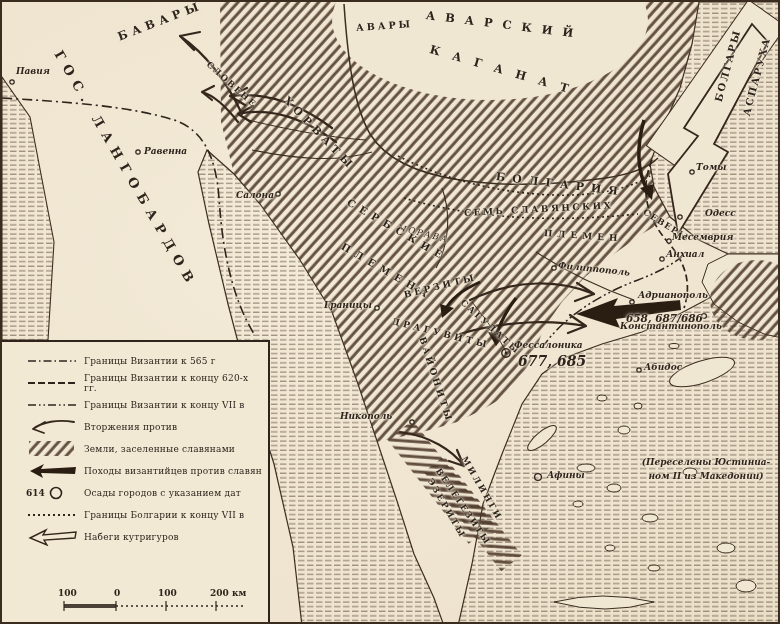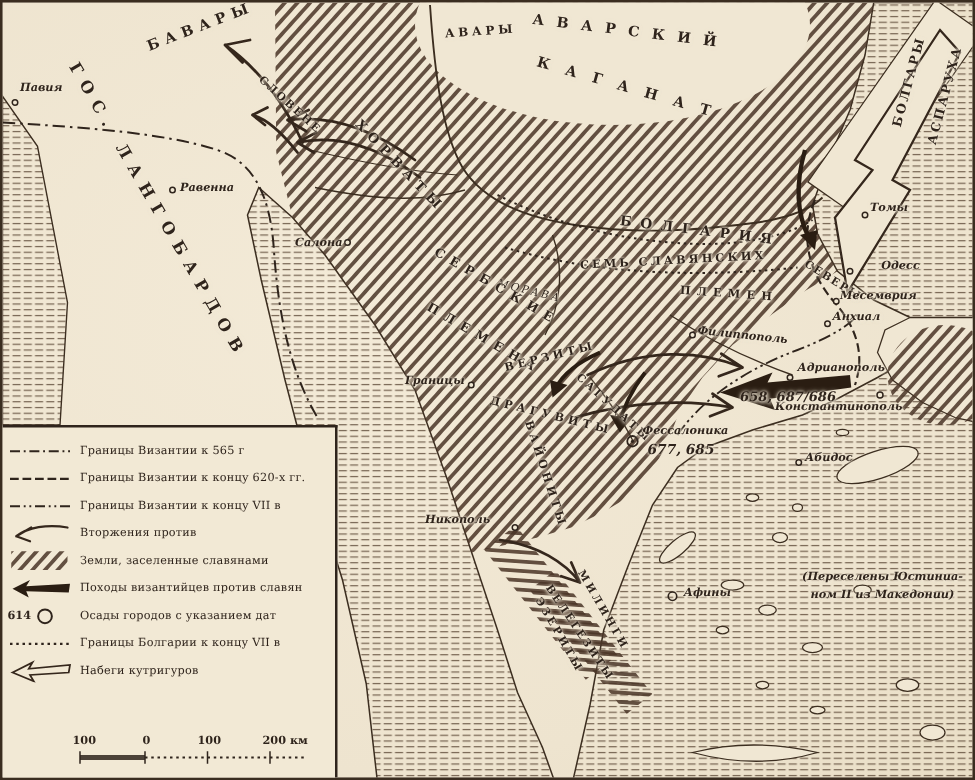--- a/index.html
+++ b/index.html
@@ -10,21 +10,21 @@
   svg.base{position:absolute;left:0;top:0;}
   .labels span{position:absolute;white-space:nowrap;transform-origin:0 50%;
     text-shadow:0 0 2px rgba(243,234,215,.95),0 0 4px rgba(243,234,215,.9),1px 1px 3px rgba(243,234,215,.9);}
   .rg{font-weight:700;}
   .ct{font-style:italic;font-size:9px;font-weight:700;}
   .rv{font-style:italic;}
   .an{font-style:italic;font-weight:700;}
   .note{white-space:pre-line !important;text-align:center;line-height:1.55;}
   .legend{position:absolute;left:0;top:338px;width:268px;height:284px;
     background:#f2e9d5;border-top:2px solid #2f241c;border-right:2px solid #2f241c;
-    padding:8px 4px 0 4px;box-sizing:border-box;}
+    padding:8px 4px 0 24px;box-sizing:border-box;}
   .lrow{display:flex;align-items:center;height:22px;}
   .lsym{width:58px;flex:0 0 58px;display:flex;align-items:center;}
   .llab{font-size:9px;letter-spacing:.2px;}
   .yr{font-size:9px;font-weight:700;margin-right:3px;}
   .scalebar{position:absolute;left:56px;top:586px;width:210px;height:30px;font-size:9px;}
   .scalebar .num{position:absolute;top:0;font-weight:700;}
 </style>
 </head>
 <body>
 
@@ -177,22 +177,22 @@
   <span class="ct" style="left:545px;top:468px;">Афины</span>
   <span class="ct" style="left:636px;top:288px;">Адрианополь</span>
   <span class="ct" style="left:618px;top:319px;">Константинополь</span>
   <span class="ct" style="left:642px;top:360px;">Абидос</span>
   <span class="ct" style="left:664px;top:247px;">Анхиал</span>
   <span class="ct" style="left:670px;top:230px;">Месемврия</span>
   <span class="ct" style="left:682px;top:206px;padding-left:21px;">Одесс</span>
   <span class="ct" style="left:694px;top:160px;">Томы</span>
   <span class="ct" style="left:556px;top:258px;transform:rotate(6deg);">Филиппополь</span>
 
-  <span class="an" style="left:590px;top:310px;font-size:10.5px;">658, 687/686</span>
-  <span class="an" style="left:516px;top:351px;font-size:11px;font-style:italic;">677, 685</span>
+  <span class="an" style="left:624px;top:310px;font-size:10.5px;">658, 687/686</span>
+  <span class="an" style="left:516px;top:351px;font-size:14px;font-style:italic;">677, 685</span>
   <span class="an note" style="left:636px;top:454px;width:136px;font-size:9px;white-space:pre-line;">(Переселены Юстиниа-
 ном II из Македонии)</span>
 </div>
 
 <div class="legend">
   <div class="lrow">
     <span class="lsym">
       <svg width="54" height="18">
             <line x1="2" y1="9" x2="50" y2="9" stroke="#2f241c" stroke-width="1.6" stroke-dasharray="8 3 1.5 3"></line>
           </svg>

